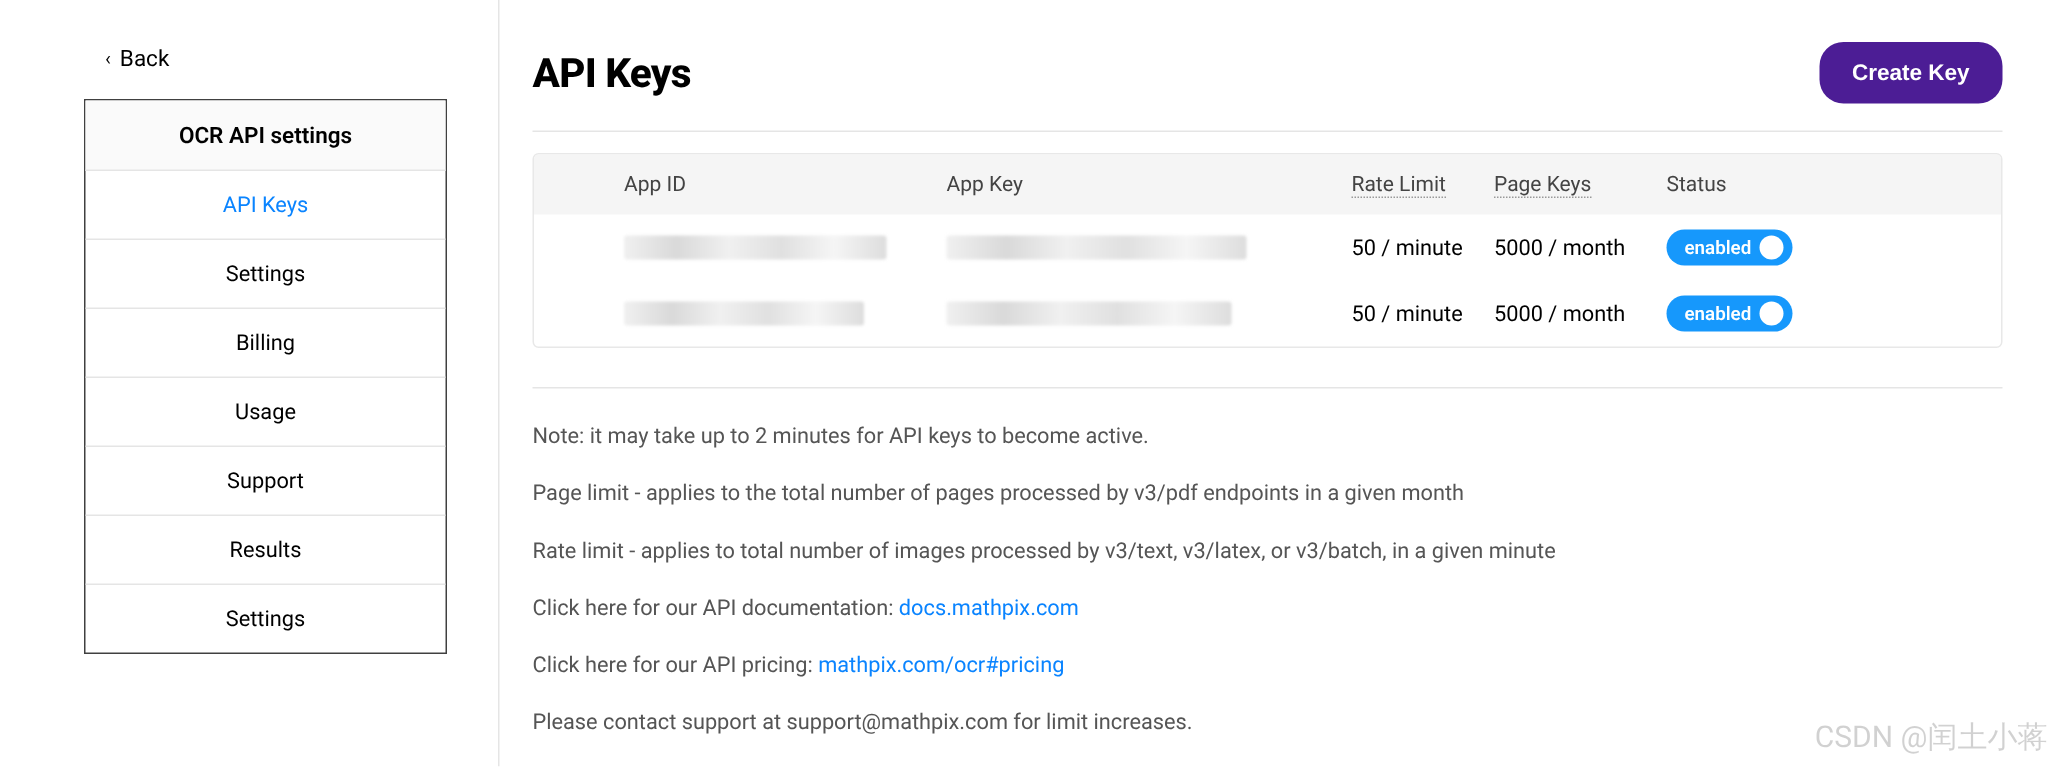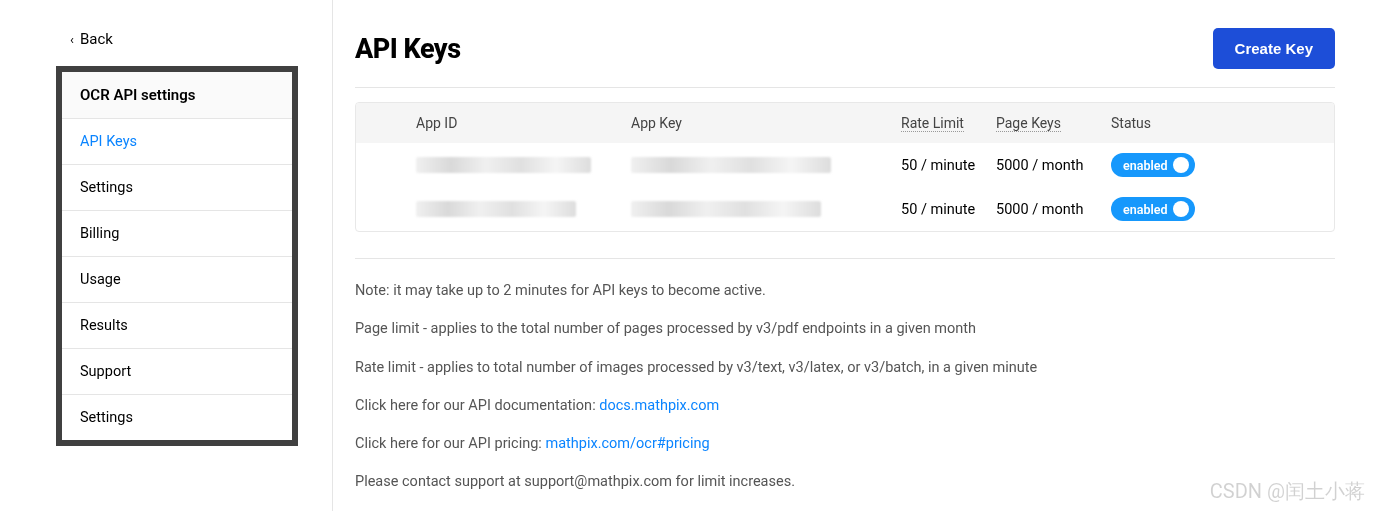--- a/index.html
+++ b/index.html
@@ -1,28 +1,28 @@
 <!DOCTYPE html>
 <html><head>
   <meta charset="utf-8">
   <style>
     * { margin: 0; padding: 0; box-sizing: border-box; }
     body { font-family: -apple-system, BlinkMacSystemFont, "Segoe UI", Roboto, Helvetica, Arial, sans-serif; background: #fff; color: #000; display: flex; width: 1375px; height: 511px; }
     .sidebar { width: 333px; padding: 30px 34px 0 56px; border-right: 1px solid #e5e5e5; flex-shrink: 0; }
     .back-link { font-size: 15px; color: #000; display: flex; align-items: center; gap: 6px; margin-bottom: 18px; margin-left: 14px; cursor: pointer; }
     .back-caret { font-size: 13px; }
-    .menu { border: 6px solid #404040; }
+    .menu { border: 1px solid #404040; text-align: center; }
     .menu-header { padding: 14px 18px; font-size: 15px; font-weight: 600; border-bottom: 1px solid #e5e5e5; background: #fafafa; }
     .menu-item { padding: 14px 18px; font-size: 14.5px; border-bottom: 1px solid #e5e5e5; cursor: pointer; }
     .menu-item:last-child { border-bottom: none; }
     .menu-item.active { color: #0a84ff; }
     .main { flex: 1; padding: 28px 40px 0 22px; overflow: hidden; }
     .main-header { display: flex; justify-content: space-between; align-items: center; padding-bottom: 18px; border-bottom: 1px solid #e5e5e5; }
     .main-title { font-size: 27px; font-weight: 800; letter-spacing: -0.5px; }
-    .create-btn { background: #1d4ed8; color: #fff; border: none; border-radius: 5px; padding: 12px 22px; font-size: 15px; font-weight: 600; cursor: pointer; }
+    .create-btn { background: #4c1d95; color: #fff; border: none; border-radius: 16px; padding: 12px 22px; font-size: 15px; font-weight: 600; cursor: pointer; }
     .table-wrap { margin-top: 14px; border: 1px solid #e8e8e8; border-radius: 4px; overflow: hidden; }
     .table-head { display: flex; background: #f5f5f5; padding: 12px 16px; font-size: 14px; color: #444; }
     .table-row { display: flex; padding: 10px 16px; align-items: center; font-size: 14.5px; }
     .col-appid { width: 215px; margin-left: 44px; }
     .col-appkey { width: 270px; }
     .col-rate { width: 95px; }
     .col-page { width: 115px; }
     .col-status { width: 90px; }
     .th-underline { border-bottom: 1px dotted #999; display: inline; }
     .blur { background: linear-gradient(90deg,#f0f0f0,#d9d9d9,#f0f0f0,#e0e0e0,#f5f5f5,#ddd); height: 16px; border-radius: 2px; filter: blur(1px); }
@@ -44,22 +44,22 @@
   <div class="back-link">
     <span class="back-caret">‹</span>
     <span>Back</span>
   </div>
   <div class="menu">
     <div class="menu-header">OCR API settings</div>
     <div class="menu-item active">API Keys</div>
     <div class="menu-item">Settings</div>
     <div class="menu-item">Billing</div>
     <div class="menu-item">Usage</div>
+    <div class="menu-item">Support</div>
     <div class="menu-item">Results</div>
-    <div class="menu-item">Support</div>
     <div class="menu-item">Settings</div>
   </div>
 </div>
 
 <div class="main">
   <div class="main-header">
     <div class="main-title">API Keys</div>
     <button class="create-btn">Create Key</button>
   </div>
 

